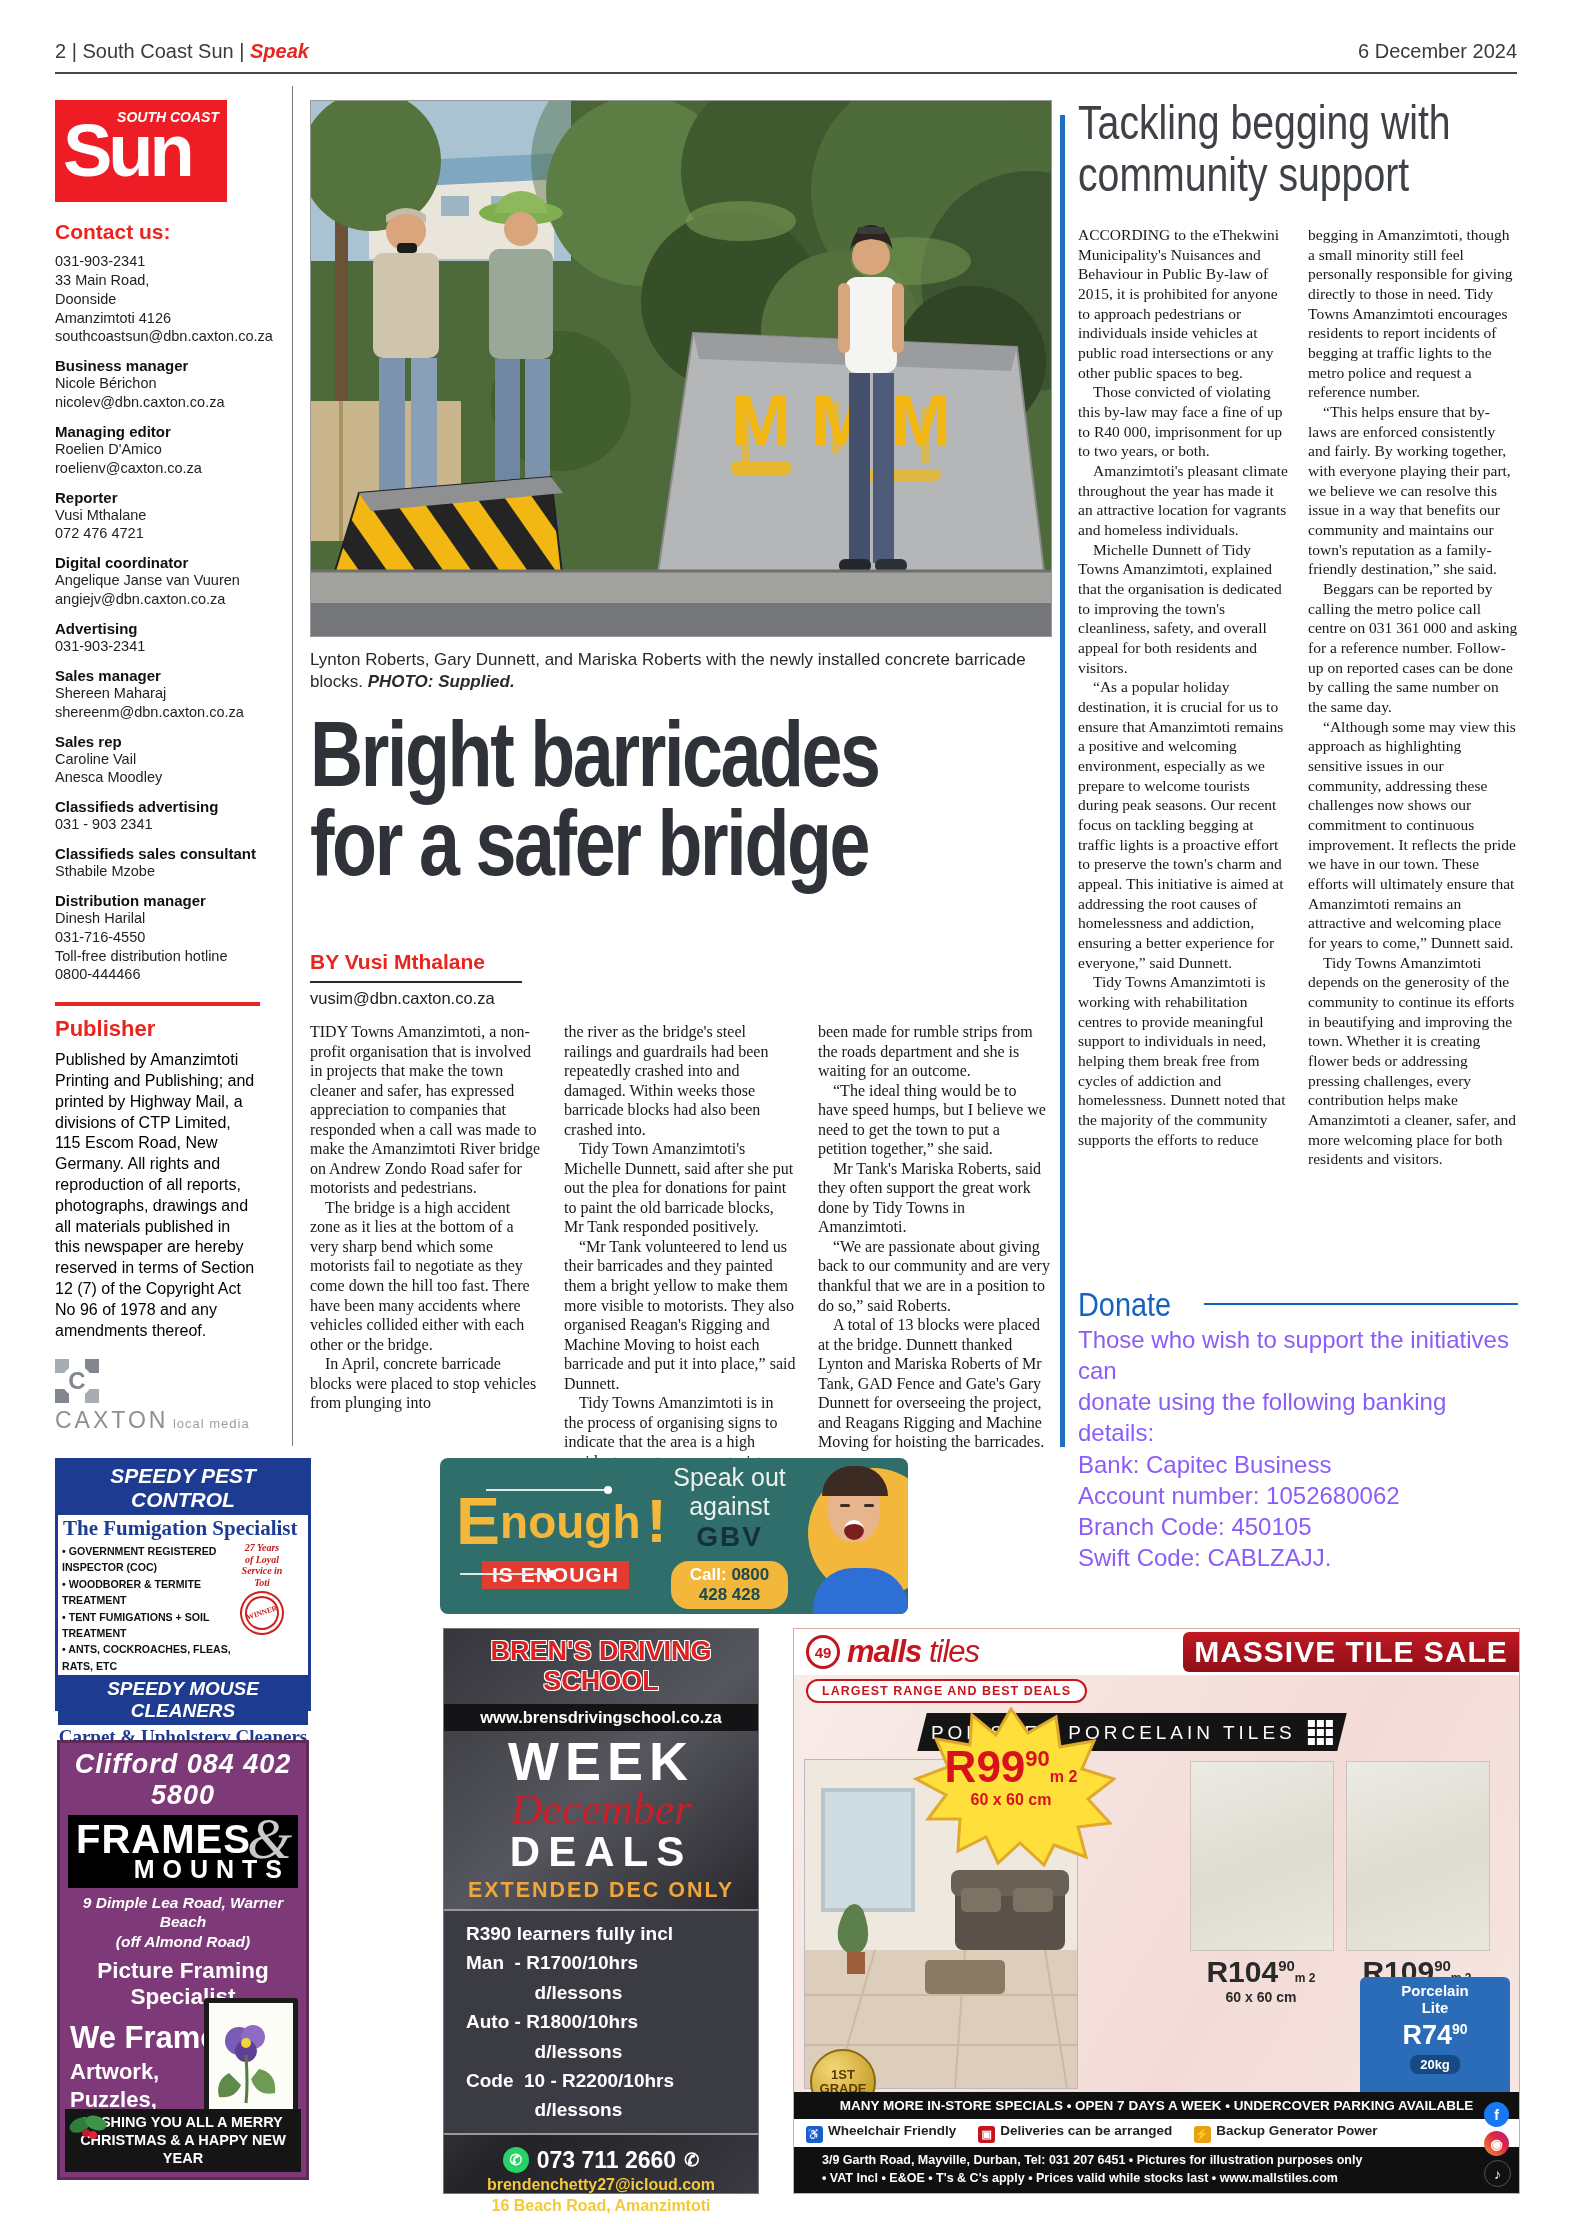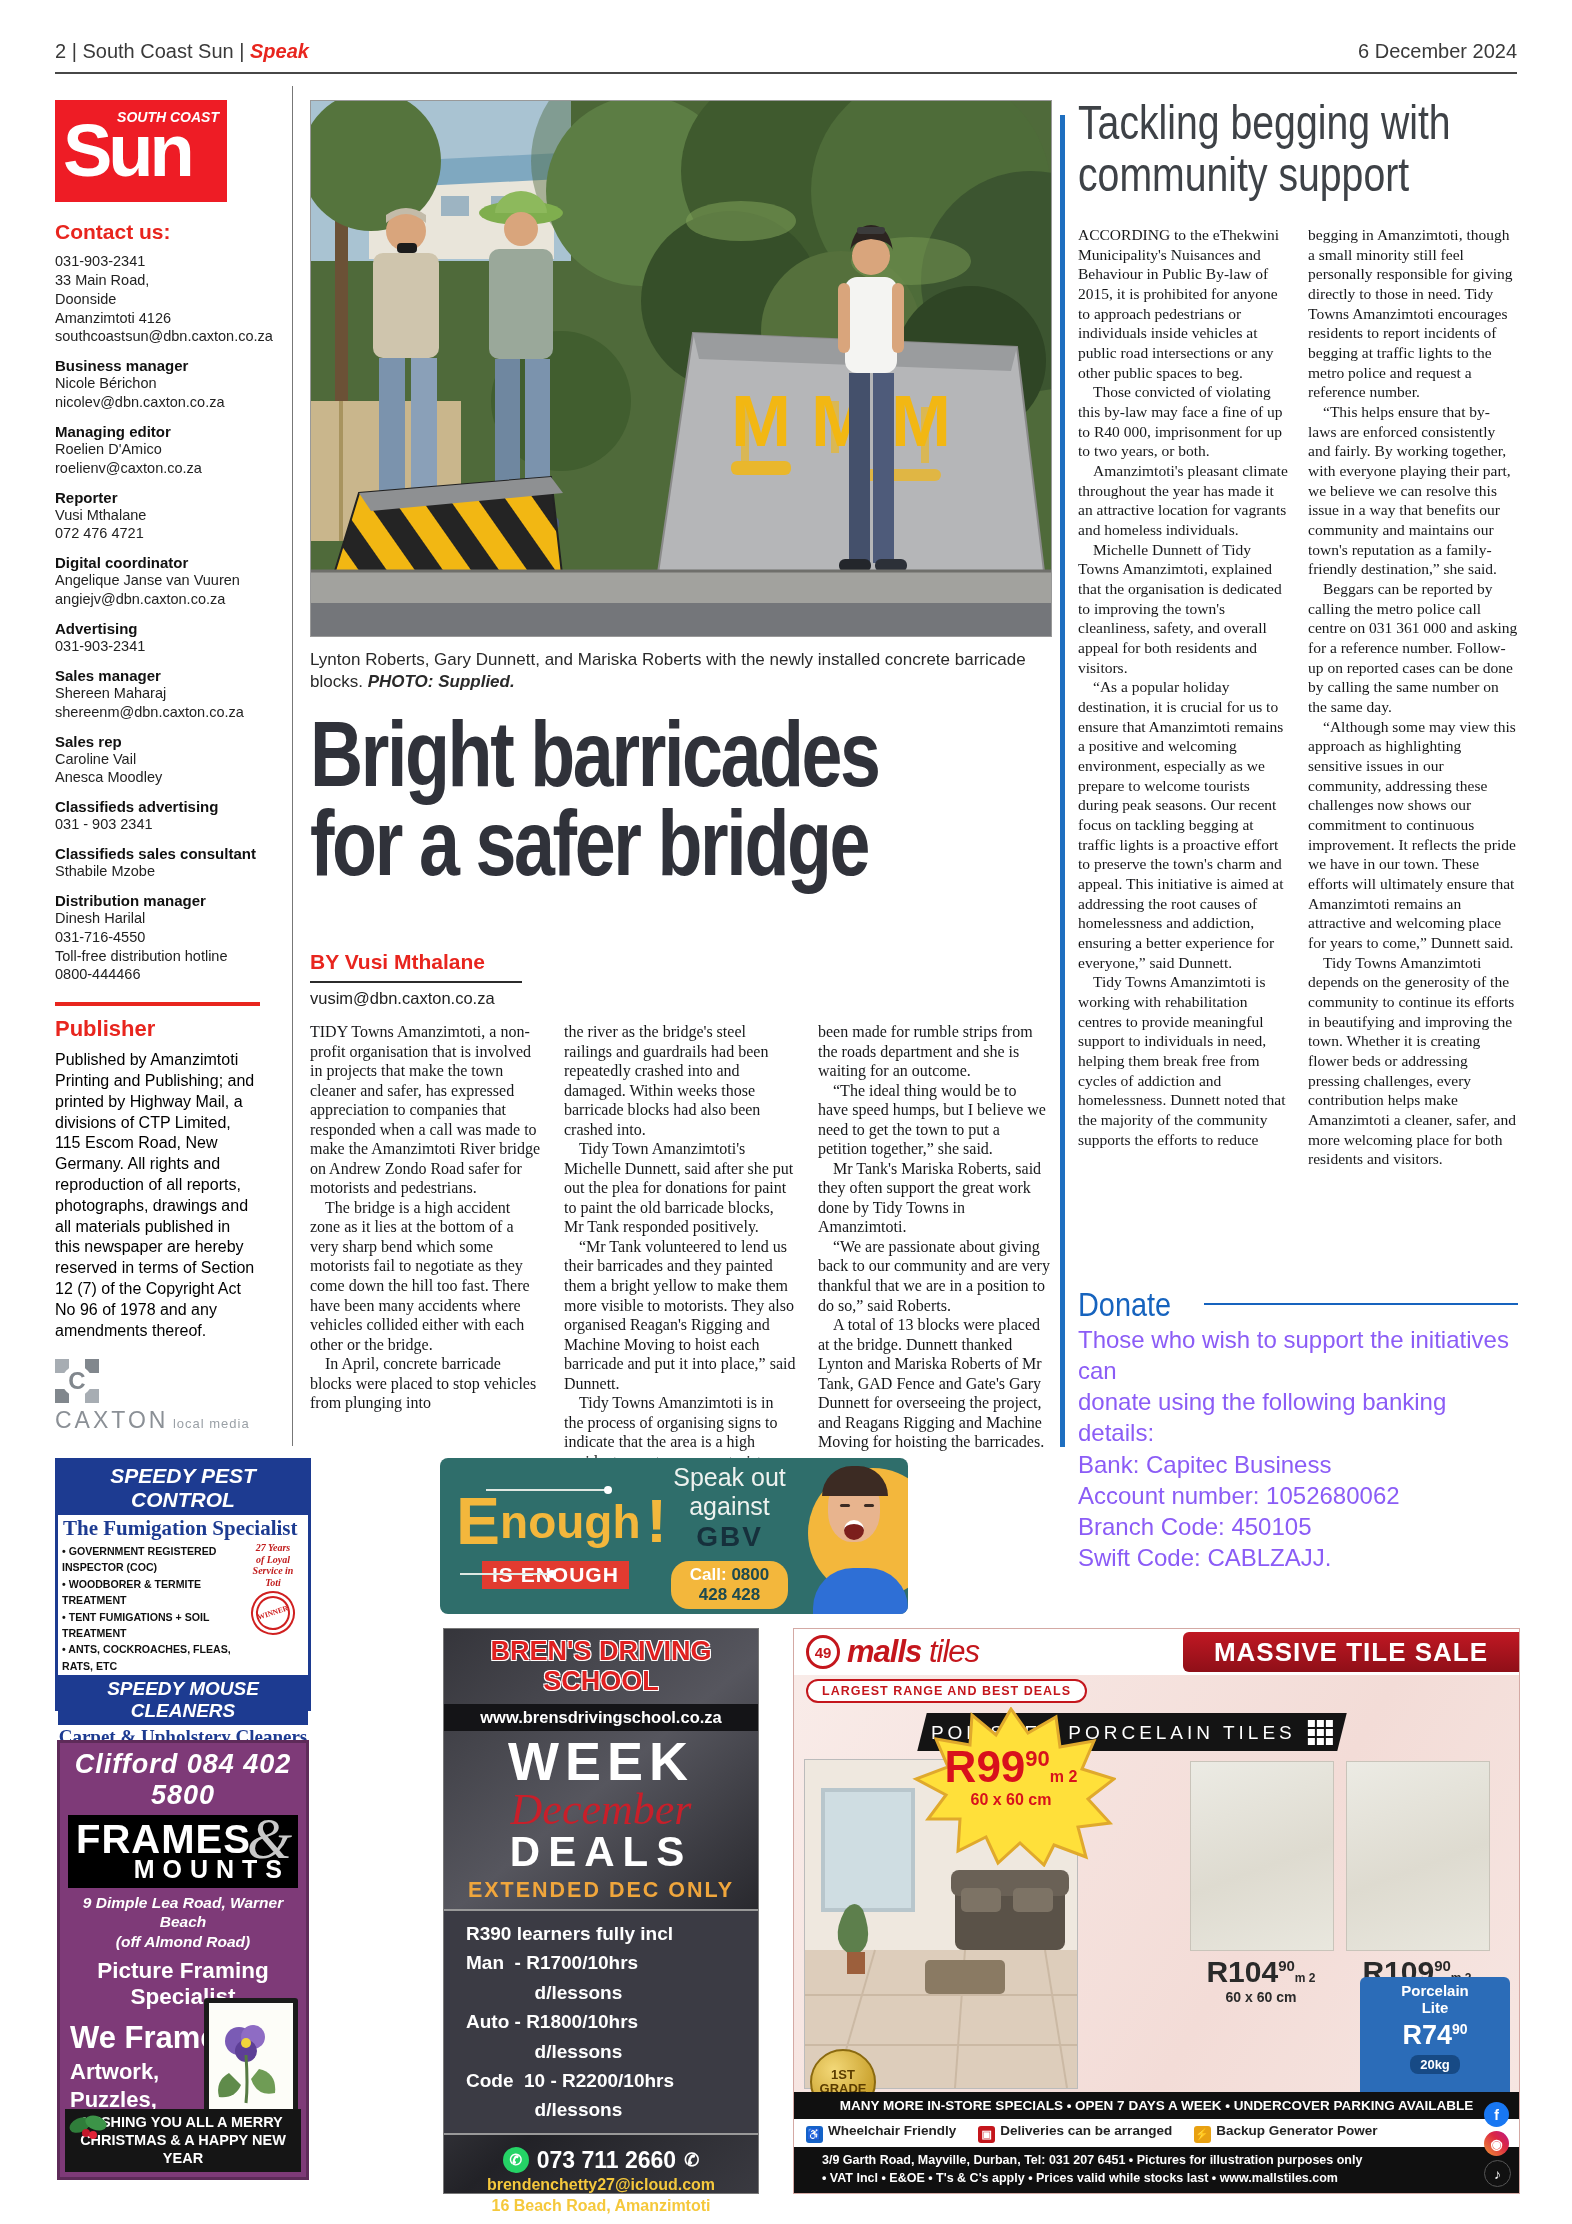--- a/index.html
+++ b/index.html
@@ -71,21 +71,21 @@
   
   .sp{left:55px;top:1458px;width:256px;height:253px;border:3px solid #1d3b91;display:flex;
       flex-direction:column;background:#fff}
   .sp-bar{background:#1d3b91;color:#fff;font-style:italic;font-weight:bold;text-align:center;padding:3px 0}
   .sp-bar1{font-size:21px}
   .sp-bar2{font-size:19px}
   .sp-fum{color:#1d3b91;font-family:"Liberation Serif",serif;font-weight:bold;font-size:21px;padding:1px 5px}
   .sp-body{position:relative;flex:1;padding:1px 4px}
   .sp-bullets{list-style:none;margin:0;padding:0;font-size:10.6px;font-weight:bold;line-height:1.55;color:#101010;width:182px}
   .sp-bullets li:before{content:"• "}
-  .sp-right{position:absolute;right:2px;top:0;width:66px;text-align:center;color:#c11c1c;
+  .sp-right{position:absolute;right:13px;top:0;width:66px;text-align:center;color:#c11c1c;
             font-style:italic;font-weight:bold;font-size:10px;line-height:1.15;white-space:pre-line;
             font-family:"Liberation Serif",serif}
   .winner{width:40px;height:40px;border:2px solid #d02020;outline:2px solid #d02020;outline-offset:-7px;
           border-radius:50%;color:#d02020;font-size:7.5px;font-weight:bold;display:flex;align-items:center;
           justify-content:center;transform:rotate(-18deg);margin:3px auto 0;font-style:normal}
   .sp-carpet{color:#1d3b91;font-family:"Liberation Serif",serif;font-weight:bold;font-size:19px;
              text-decoration:underline;text-align:center;padding:1px 0}
   .sp-phone{background:#1d3b91;color:#fff;font-weight:bold;font-size:21px;text-align:center;padding:4px 0}
 
   
@@ -155,21 +155,21 @@
 
   
   .ml{left:793px;top:1628px;width:727px;height:566px;background:linear-gradient(120deg,#f9ece9,#f3dcd7 60%,#f7e7e3);
       border:1px solid #d4a9a4;overflow:hidden}
   .ml-top{position:absolute;left:0;top:0;right:0;height:46px;background:#fff}
   .ml-logo{position:absolute;left:12px;top:5px;display:flex;align-items:center;gap:7px}
   .ml-49{width:34px;height:34px;border:3px solid #c4161c;border-radius:50%;color:#c4161c;font-weight:bold;
          font-size:15px;display:flex;align-items:center;justify-content:center;box-sizing:border-box}
   .ml-name{color:#c4161c;font-weight:bold;font-size:31px;font-style:italic;letter-spacing:-1px}
   .ml-name .lt{font-weight:normal}
-  .ml-sale{position:absolute;right:0;top:3px;width:336px;height:40px;color:#fff;font-weight:bold;font-size:26px;
+  .ml-sale{position:absolute;right:0;top:3px;width:336px;height:40px;color:#fff;font-weight:bold;font-size:30px;
            display:flex;align-items:center;justify-content:center;border-radius:6px 0 0 6px;
            background:linear-gradient(#c01823,#8f0f18);letter-spacing:1px}
   .ml-tag{position:absolute;left:12px;top:50px;border:2px solid #c4161c;border-radius:14px;color:#c4161c;
           font-weight:bold;font-size:12.5px;padding:3px 14px;background:#fff;letter-spacing:1px}
   .ml-porc{position:absolute;left:128px;top:84px;width:420px;height:38px;background:#141414;color:#fff;
            transform:skewX(-14deg);display:flex;align-items:center;justify-content:center}
   .ml-porc .in{transform:skewX(14deg);font-size:19px;letter-spacing:4px;display:flex;align-items:center;gap:12px}
   .tile-ic{display:inline-grid;grid-template-columns:repeat(3,7px);grid-template-rows:repeat(3,7px);gap:2px}
   .tile-ic i{background:#fff;display:block}
   .ml-room{position:absolute;left:10px;top:130px;width:272px;height:328px;border:1px solid #bbb;overflow:hidden}

